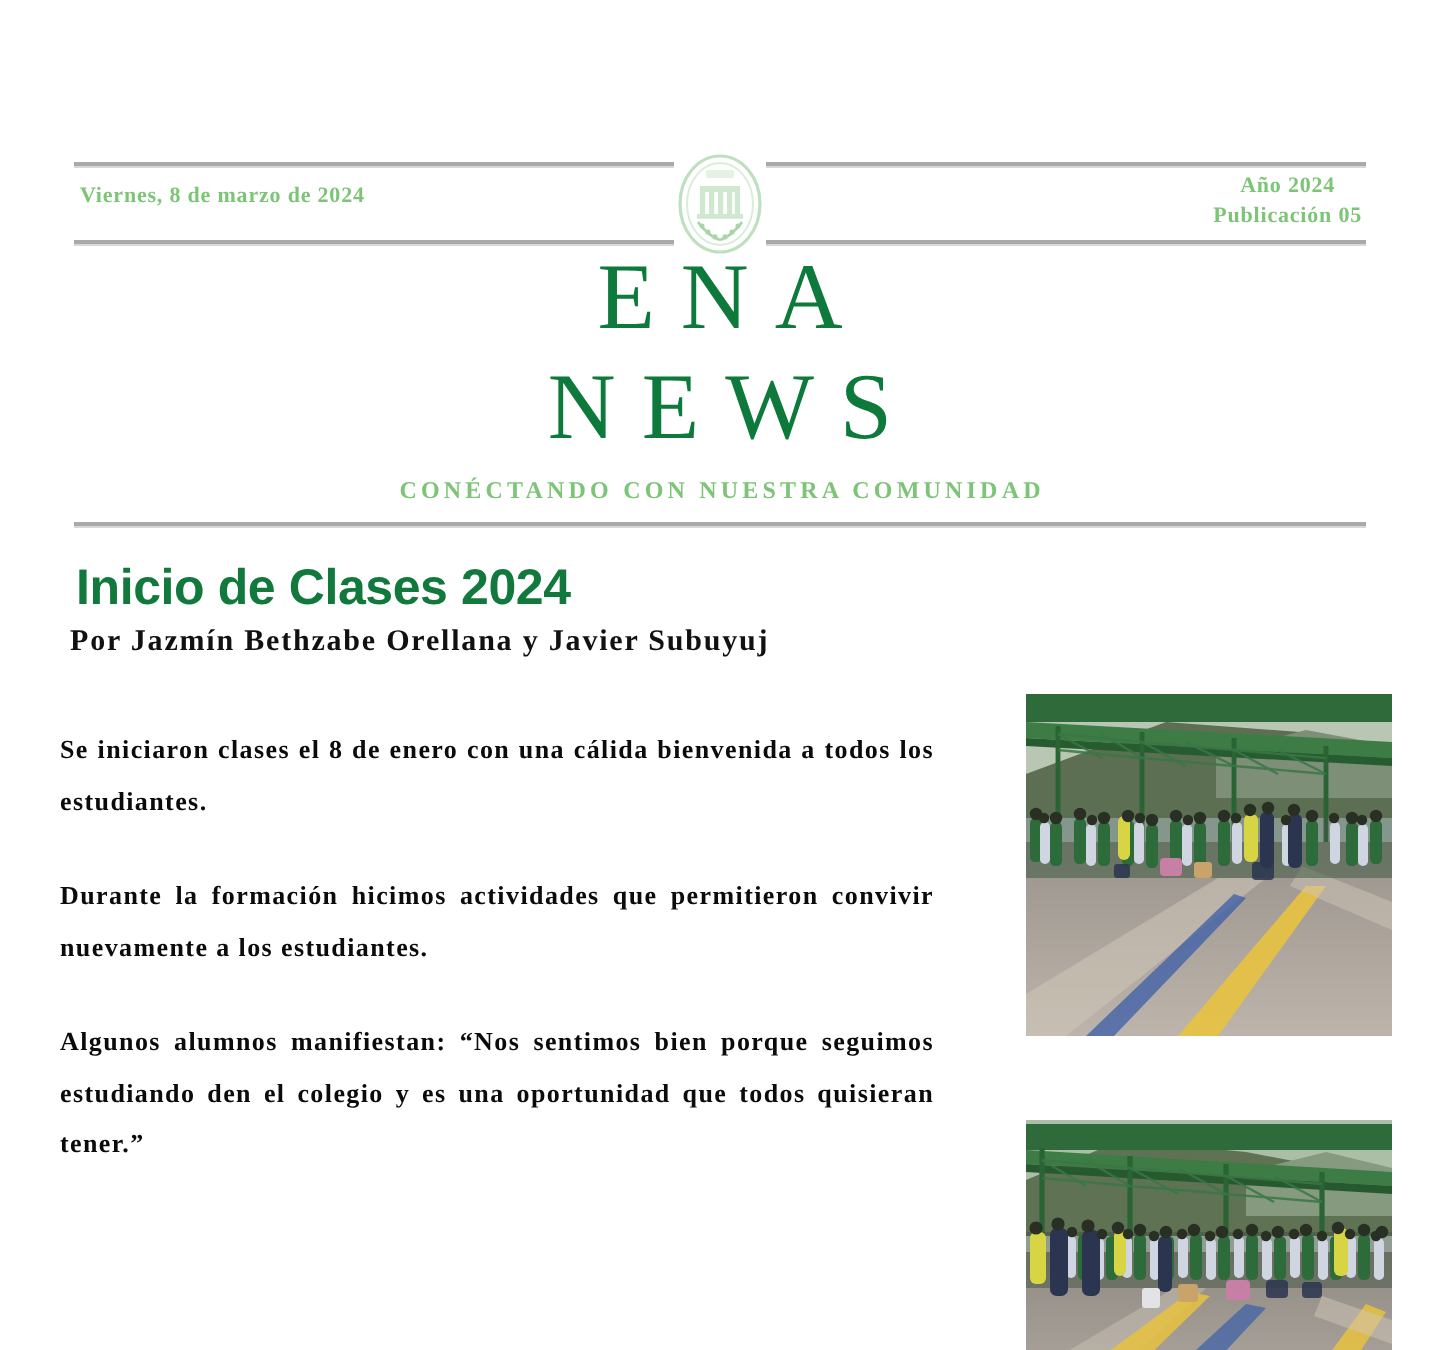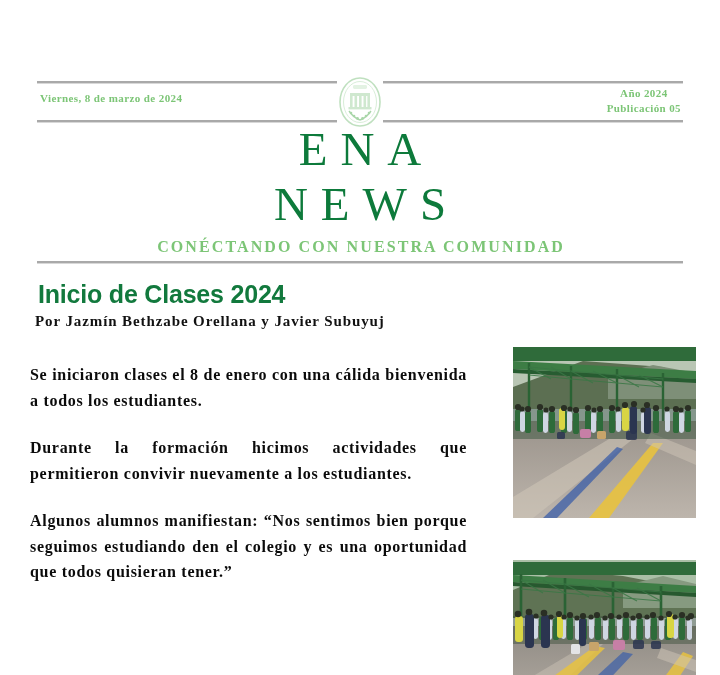--- a/index.html
+++ b/index.html
@@ -100,21 +100,21 @@
   }
 
   .tagline {
     position: absolute;
     left: 0;
     top: 190px;
     width: 720px;
     text-align: center;
     font-family: "Liberation Serif", serif;
     font-weight: bold;
-    font-size: 16px;
+    font-size: 12px;
     color: #7cc576;
     letter-spacing: 2.1px;
     text-indent: 2.1px;
   }
 
   .rule-bottom {
     position: absolute;
     left: 50%;
     transform: translateX(-50%);
     top: 213px;
@@ -155,21 +155,21 @@
 
   .body-col {
     position: absolute;
     left: 30px;
     top: 82px;
     width: 437px;
   }
   .para {
     font-family: "Liberation Serif", serif;
     font-weight: bold;
-    font-size: 16px;
+    font-size: 13px;
     color: #0b0b0b;
     text-align: justify;
     letter-spacing: 0.7px;
     line-height: 25.5px;
     margin: 0 0 22px 0;
   }
   .para:last-child { margin-bottom: 0; }
 
   
   .photo {

